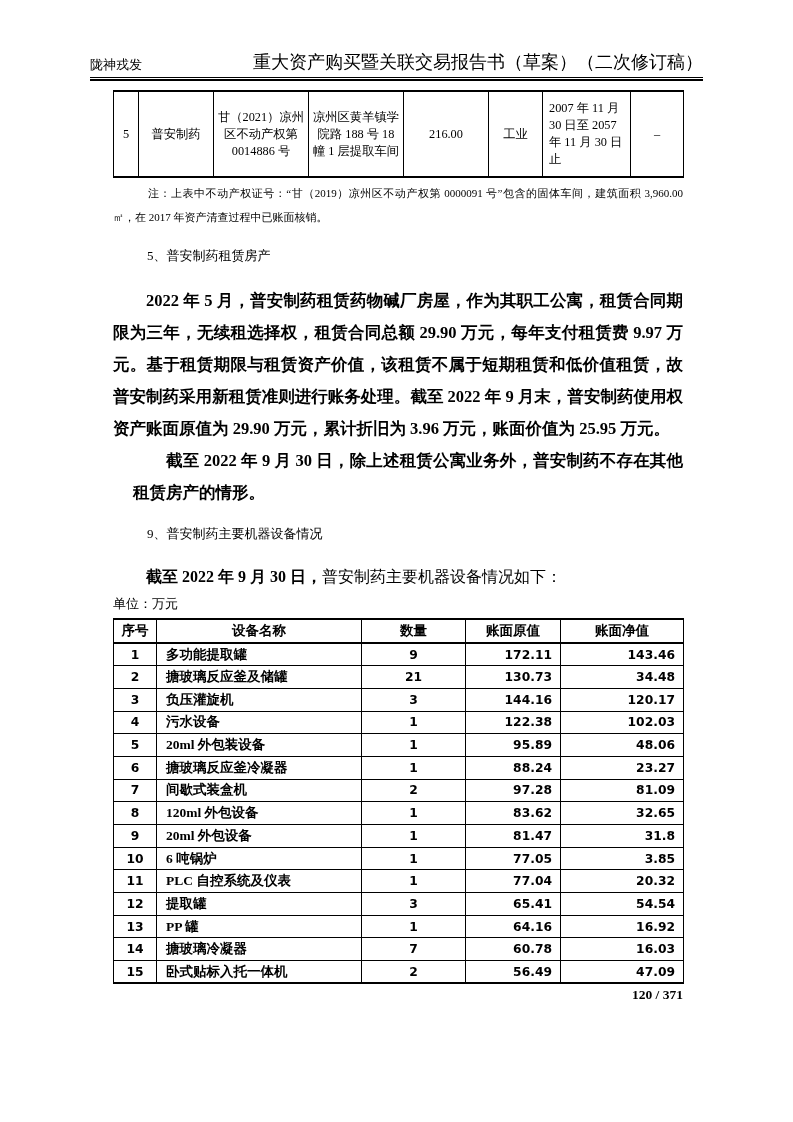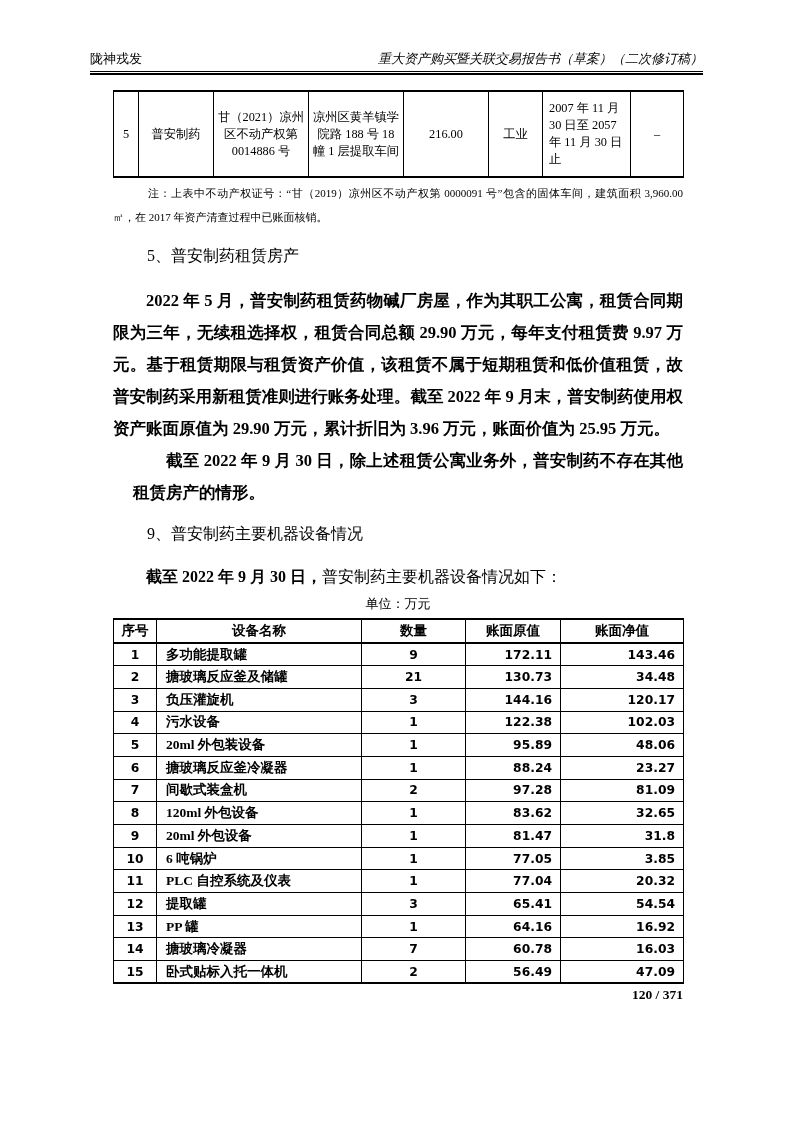--- a/index.html
+++ b/index.html
@@ -8,21 +8,21 @@
     width: 793px; height: 1122px;
     font-family: "Liberation Serif", "DejaVu Serif", serif;
     color: #000;
   }
   .page { position: relative; width: 793px; height: 1076px; overflow: hidden; background: #fff; }
 
   
   .hdr { position: absolute; left: 90px; top: 50px; width: 613px; }
   .hdr-row { display: flex; justify-content: space-between; align-items: flex-end; }
   .hdr-left  { font-size: 13px; }
-  .hdr-right { font-size: 13px; font-style: italic; }
+  .hdr-right { font-size: 18px; }
   .hdr-rule  { margin-top: 3px; height: 4px; border-top: 1px solid #000; border-bottom: 2px solid #000; }
 
   
   .main { position: absolute; left: 113px; top: 90px; width: 570px; }
 
   
   table { border-collapse: collapse; table-layout: fixed; width: 570px; }
   .ptable { border-top: 2px solid #000; border-bottom: 2px solid #000; }
   .ptable td {
     border: 1px solid #000;
@@ -33,37 +33,37 @@
   .ptable td.term { text-align: left; padding-left: 6px; }
 
   
   .note {
     margin-top: 4px;
     font-size: 11px; line-height: 23.5px;
     text-align: justify; text-indent: 35px;
   }
 
   
-  .sec-h { margin-top: 16px; font-size: 16px; font-weight: normal; padding-left: 34px; line-height: 21px; }
+  .sec-h { margin-top: 16px; font-size: 13px; font-weight: normal; padding-left: 34px; line-height: 21px; }
   .sec-h6 { margin-top: 14px; }
 
   
   .kai {
     margin-top: 19px;
     font-size: 16.5px; font-weight: bold;
     line-height: 32px; text-align: justify; text-indent: 33px; font-family: Liberation Serif, serif;
   }
   .kai2 { margin-top: 0; margin-left: 20px; }
 
   
   .intro { margin-top: 21px; font-size: 16px; line-height: 24px; padding-left: 33px; }
   .intro .b { font-weight: bold; }
 
   
-  .unit { margin-top: 6px; text-align: center; font-size: 13px; line-height: 18px; }
+  .unit { margin-top: 6px; text-align: left; font-size: 13px; line-height: 18px; }
 
   
   .etable { margin-top: 5px; border-top: 2px solid #000; border-bottom: 2px solid #000; }
   .etable th, .etable td { border: 1px solid #000; vertical-align: middle; }
   .etable thead th {
     border-bottom: 2px solid #000;
     font-size: 13.5px; font-weight: bold;
     height: 24px; text-align: center;
   }
   .etable td { height: 22.7px; padding: 0; }

